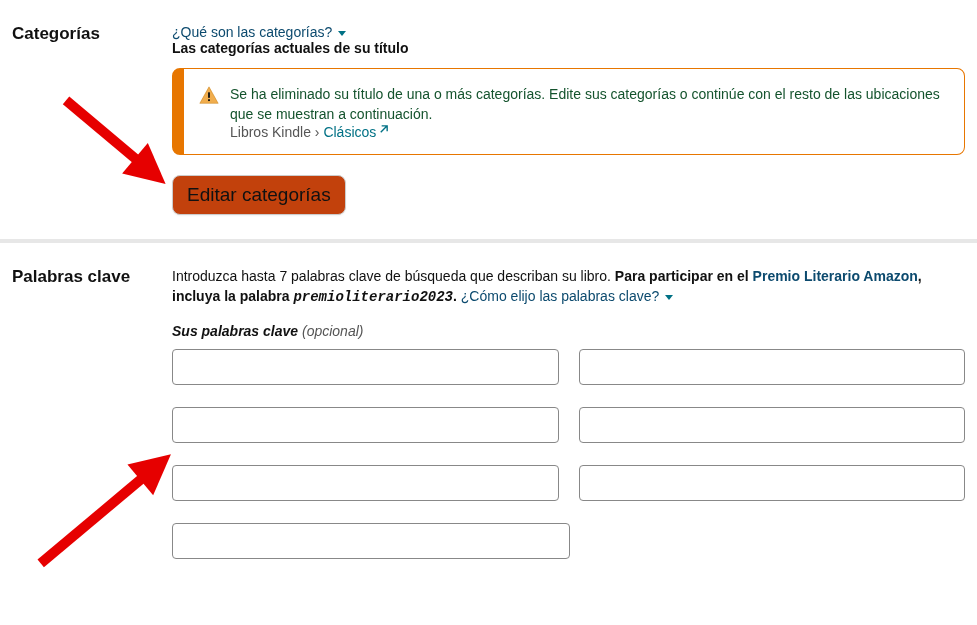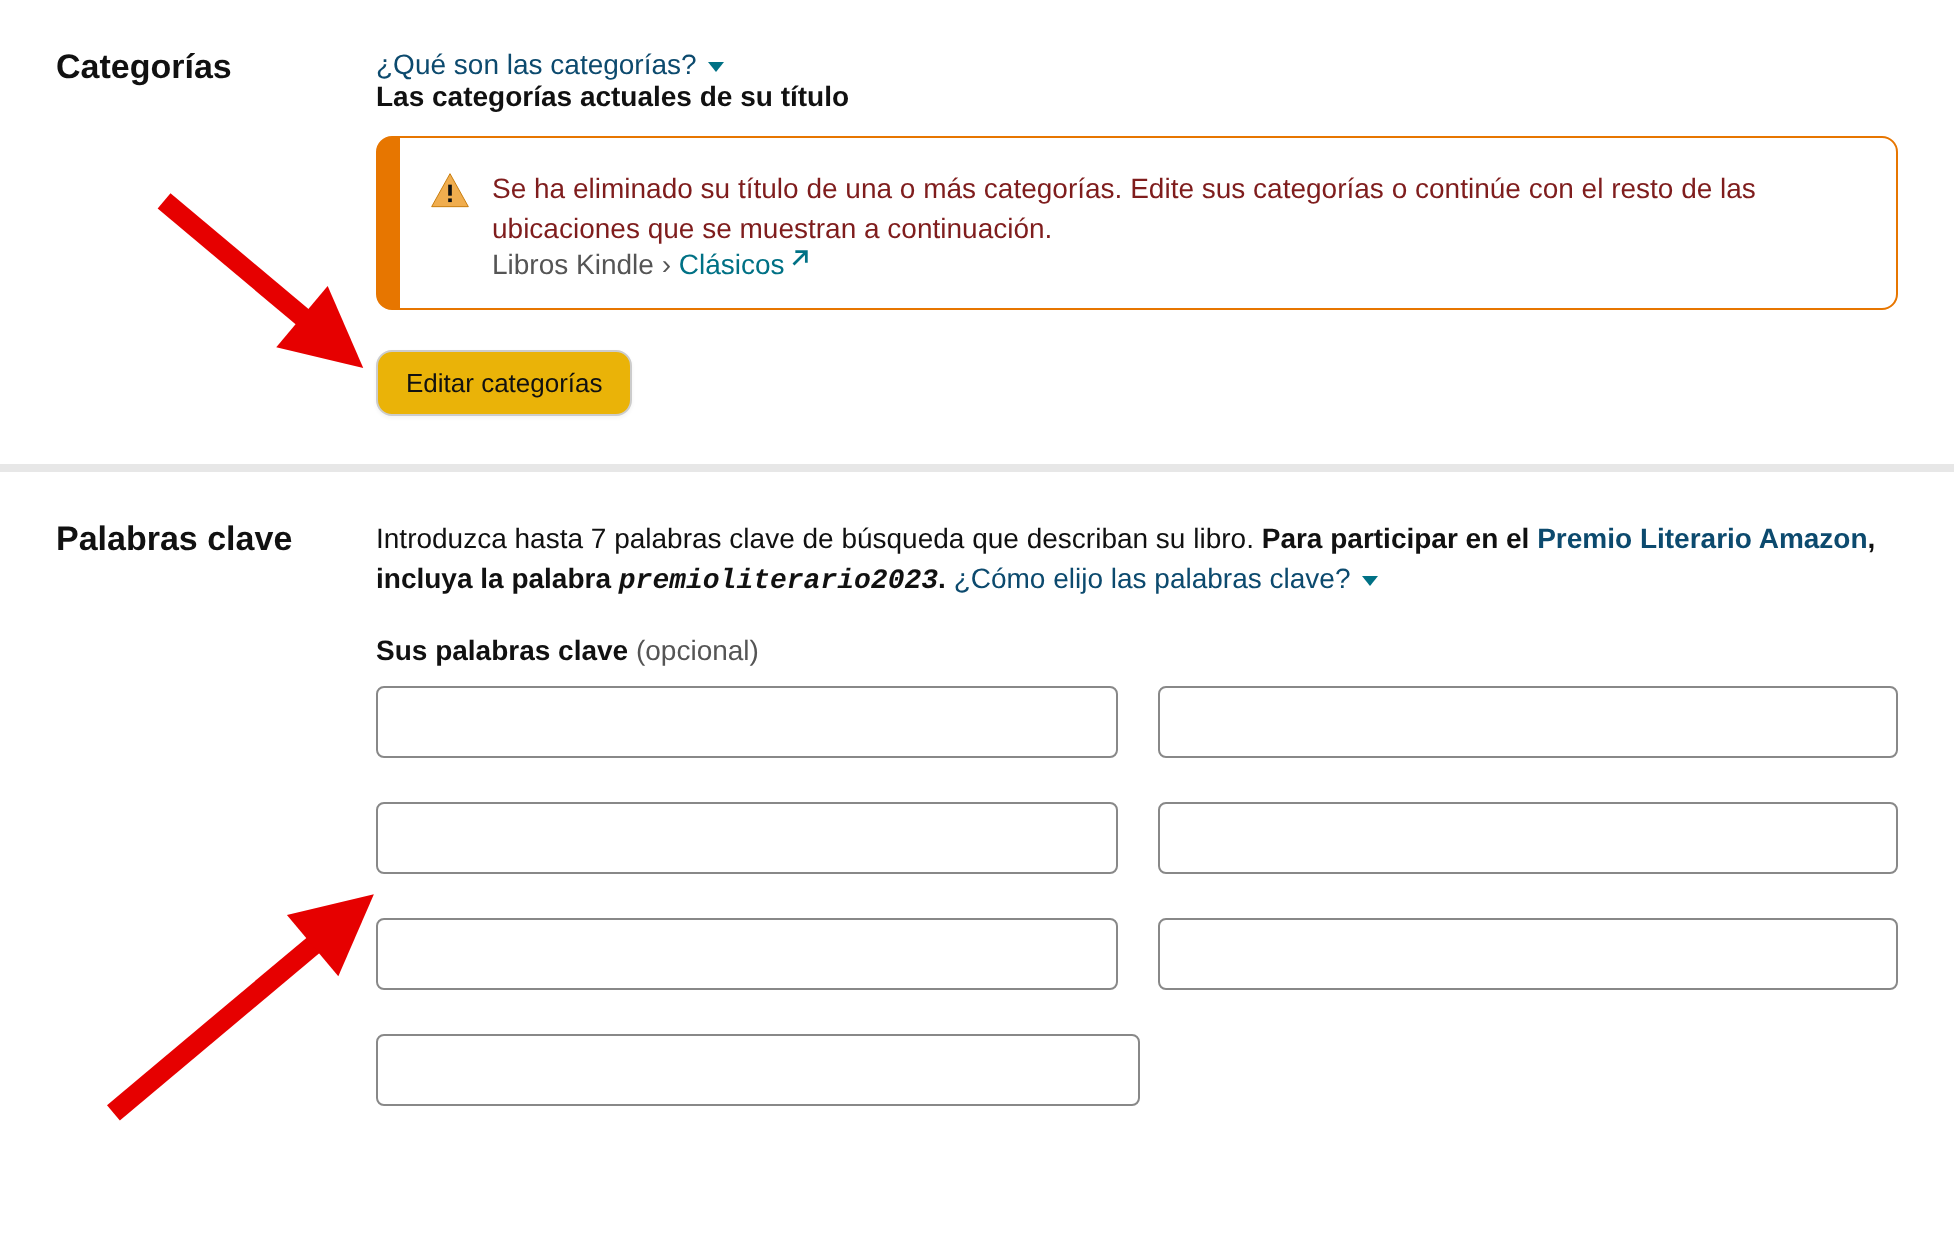--- a/index.html
+++ b/index.html
@@ -9,21 +9,21 @@
     }
     body {
       font-family: "Amazon Ember", Arial, sans-serif;
       font-size: 14px;
       color: #111;
       background: #fff;
       width: 977px;
     }
     .section {
       display: flex;
-      padding: 24px 28px;
+      padding: 24px 12px;
       border-bottom: 4px solid #e7e7e7;
     }
     .section:last-child {
       border-bottom: none;
       padding-bottom: 60px;
     }
     .section-label {
       width: 160px;
       flex-shrink: 0;
     }
@@ -73,59 +73,60 @@
       display: flex;
       align-items: flex-start;
     }
     .alert-icon {
       width: 22px;
       height: 22px;
       flex-shrink: 0;
       margin-right: 10px;
     }
     .alert-text {
-      color: #7f1d1d;
+      color: #14532d;
       line-height: 1.4;
     }
     .alert-path {
       margin-left: 32px;
       color: #555;
       font-size: 14px;
     }
     .path-link {
       color: #007185;
       text-decoration: none;
       cursor: pointer;
     }
     .external-icon {
       display: inline-block;
       vertical-align: text-top;
       margin-left: 2px;
     }
     .btn {
-      background: #eab308;
+      background: #c2410c;
       border: 1px solid #ccc;
       border-radius: 8px;
       padding: 8px 14px;
-      font-size: 13px;
+      font-size: 19px;
       color: #111;
       cursor: pointer;
       box-shadow: 0 1px 2px rgba(0,0,0,0.05);
     }
     .bold {
       font-weight: 700;
     }
     .italic {
       font-style: italic;
       font-family: Liberation Mono, monospace;
     }
     .keywords-label {
       margin-top: 16px;
       margin-bottom: 10px;
       font-size: 14px;
+      font-style: italic;
     }
     .optional {
       color: #555;
       font-weight: normal;
     }
     .keyword-grid {
       display: flex;
       flex-direction: column;
       gap: 22px;
     }

